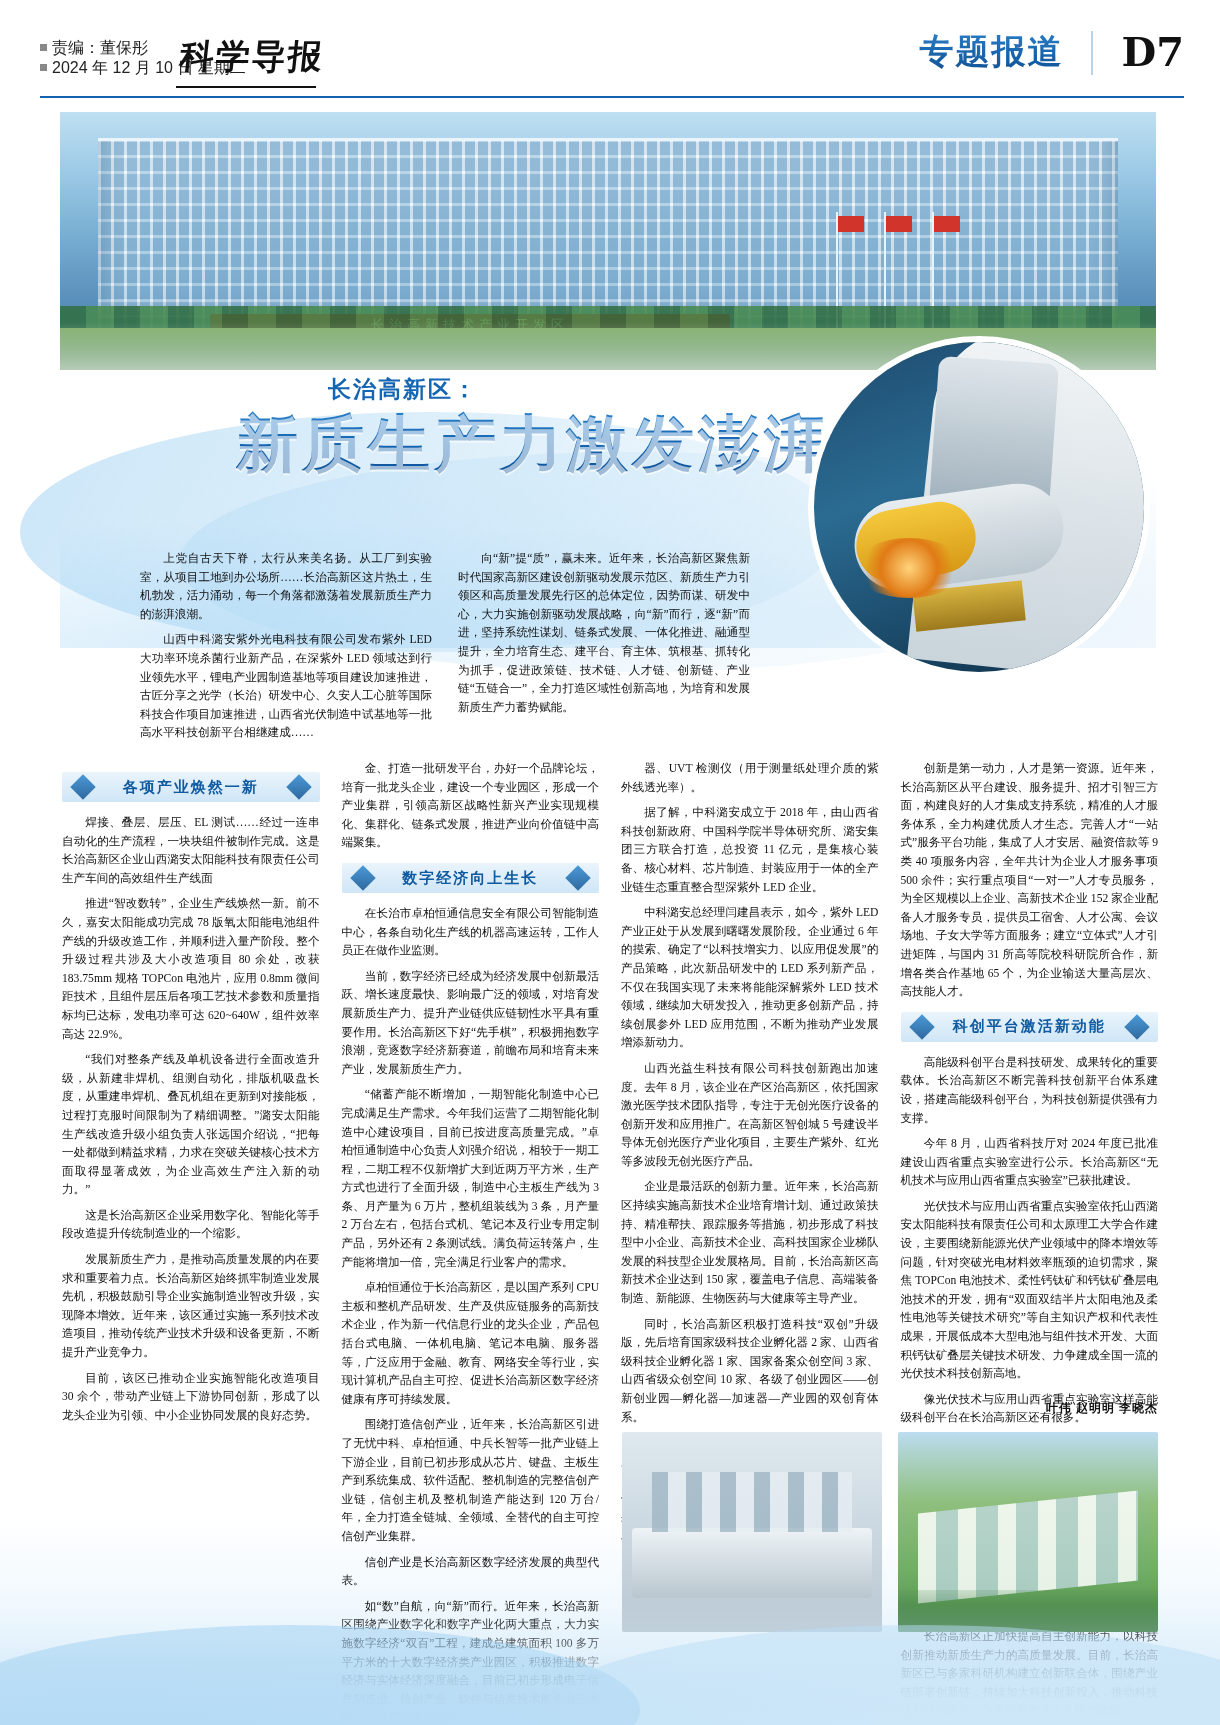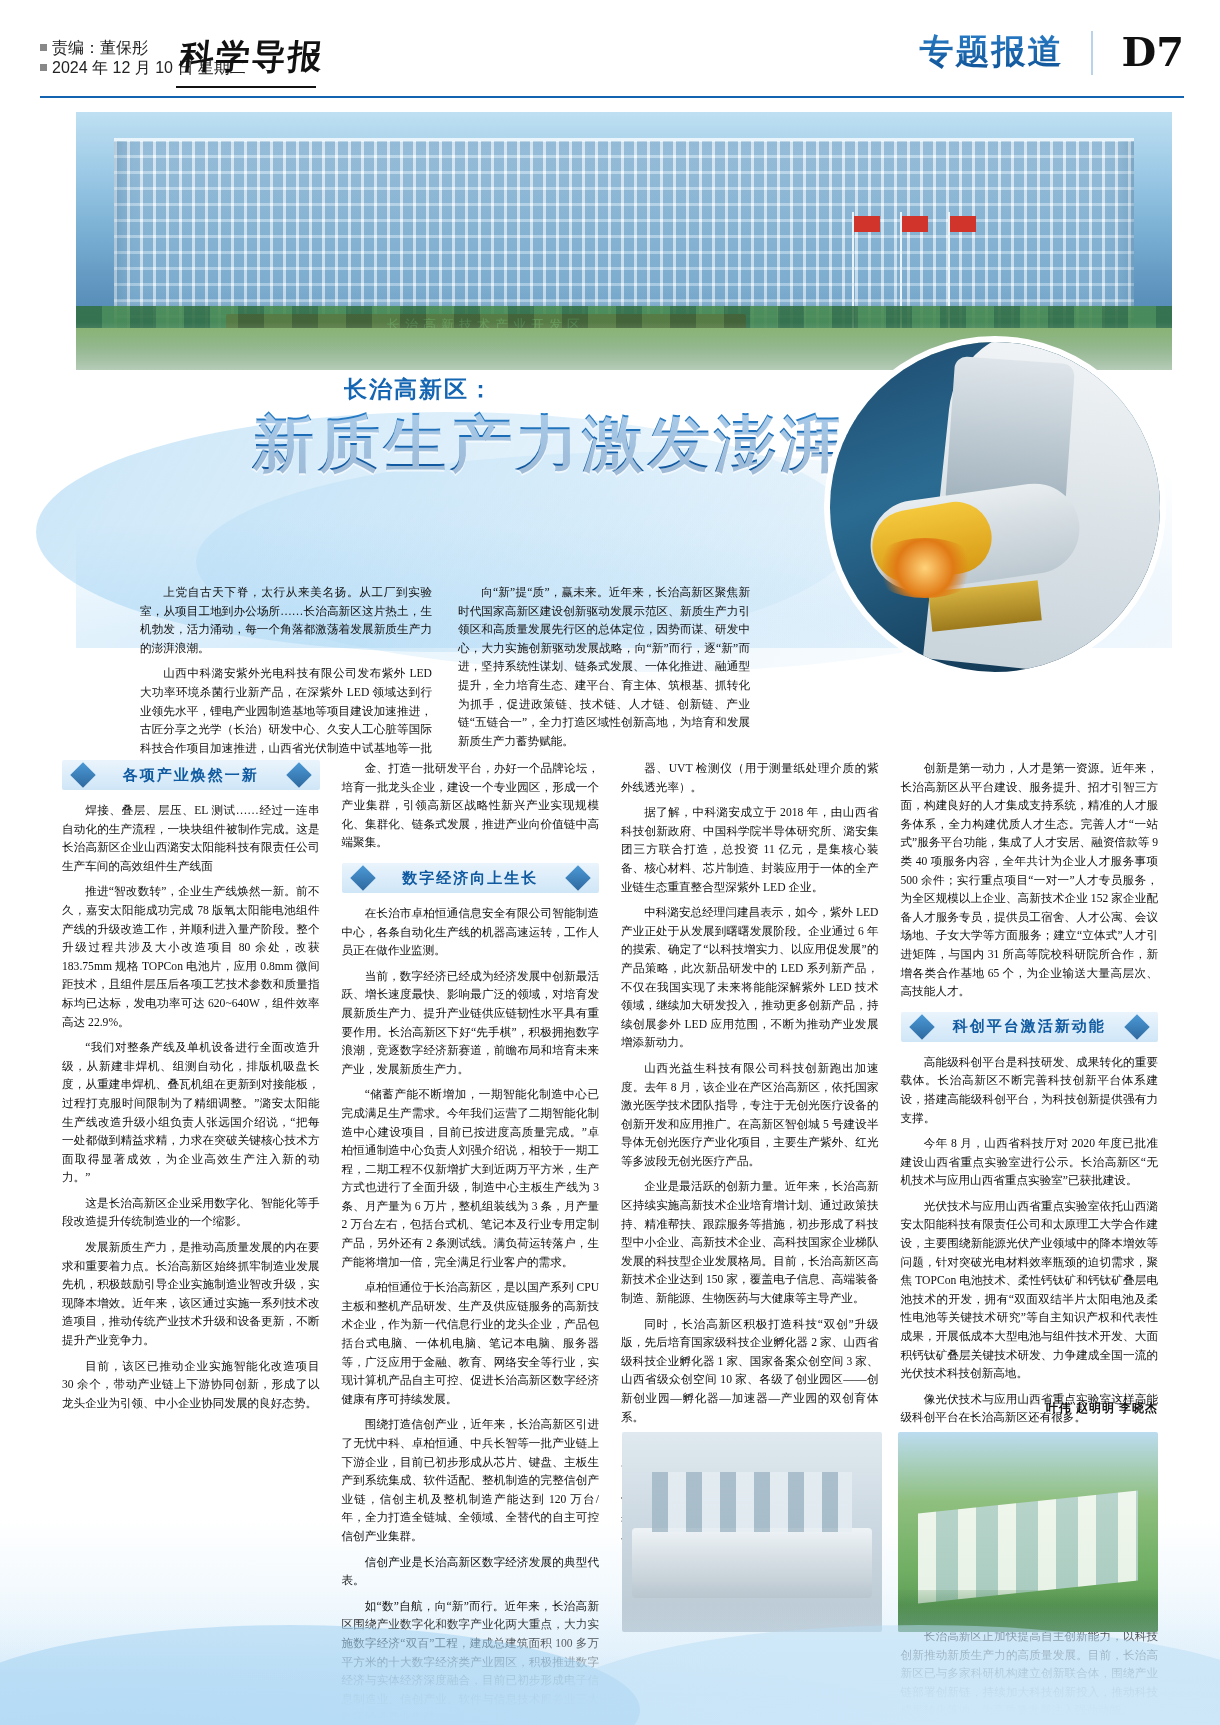--- a/index.html
+++ b/index.html
@@ -85,21 +85,21 @@
   }
   .mh-topline {
     position: absolute;
     left: 40px; right: 36px; top: 96px;
     height: 2px;
     background: #1463b0;
   }
   
   .hero {
     position: absolute;
-    left: 76px; top: 112px;
+    left: 60px; top: 112px;
     width: 1096px; height: 560px;
   }
   .hero-photo {
     position: absolute;
     left: 0; top: 0;
     width: 1096px; height: 258px;
     background:
       linear-gradient(180deg,#bfe0f2 0%,#9ecbe7 22%,#78aed2 48%,#5d93bd 70%,#3e7aa8 100%);
     overflow: hidden;
   }
@@ -259,21 +259,21 @@
   }
   .hc-board {
     position:absolute; left:100px; bottom:46px;
     width: 110px; height: 40px;
     background: linear-gradient(180deg,#d8b441,#9c7a1d);
     transform: rotate(-6deg);
   }
   
   .lead {
     position: absolute;
-    left: 140px; top: 584px;
+    left: 140px; top: 550px;
     width: 610px;
     display: flex;
     gap: 26px;
     font-size: 12.5px;
     line-height: 20px;
     color: #111;
     text-align: justify;
   }
   .lead p { margin: 0; text-indent: 2em; }
   .lead .col { width: 292px; }
@@ -313,21 +313,21 @@
   .sect-head::before, .sect-head::after {
     content:"";
     position:absolute; top:6px;
     width: 18px; height: 18px;
     background: linear-gradient(135deg,#2f8ad0,#12528f);
     transform: rotate(45deg);
     opacity:.85;
   }
   .sect-head::before { left: 12px; }
   .sect-head::after  { right: 12px; }
-  .sect-head.first { margin-top: 0; }
+  .sect-head.first { margin-top: 12px; }
   
   .photo-row {
     position: absolute;
     left: 622px; top: 1432px;
     width: 536px; height: 200px;
     display: flex; gap: 16px;
   }
   .ph {
     width: 260px; height: 200px;
     border-radius: 2px;
@@ -492,21 +492,21 @@
       <p>同时，长治高新区积极打造科技“双创”升级版，先后培育国家级科技企业孵化器 2 家、山西省级科技企业孵化器 1 家、国家备案众创空间 3 家、山西省级众创空间 10 家、各级了创业园区——创新创业园—孵化器—加速器—产业园的双创育体系。</p>
       <p>校企合作是企业创新的重要途径。长治高新区坚持走政校企融合、产学研一体的发展路径，积极引导企业建立自身研发机构，积极推进产学研合作，全面提升企业核心竞争力。通过山西省科技成果转化基地、山西省属转移转化服务中心等机构，助推企业科技创新和成果转化。</p>
     </div>
 
     <div class="col">
       <p>创新是第一动力，人才是第一资源。近年来，长治高新区从平台建设、服务提升、招才引智三方面，构建良好的人才集成支持系统，精准的人才服务体系，全力构建优质人才生态。完善人才“一站式”服务平台功能，集成了人才安居、融资倍款等 9 类 40 项服务内容，全年共计为企业人才服务事项 500 余件；实行重点项目“一对一”人才专员服务，为全区规模以上企业、高新技术企业 152 家企业配备人才服务专员，提供员工宿舍、人才公寓、会议场地、子女大学等方面服务；建立“立体式”人才引进矩阵，与国内 31 所高等院校科研院所合作，新增各类合作基地 65 个，为企业输送大量高层次、高技能人才。</p>
       <div class="sect-head">
         <span>科创平台激活新动能</span>
       </div>
       <p>高能级科创平台是科技研发、成果转化的重要载体。长治高新区不断完善科技创新平台体系建设，搭建高能级科创平台，为科技创新提供强有力支撑。</p>
-      <p>今年 8 月，山西省科技厅对 2020 年度已批准建设山西省重点实验室进行公示。长治高新区“无机技术与应用山西省重点实验室”已获批建设。</p>
+      <p>今年 8 月，山西省科技厅对 2024 年度已批准建设山西省重点实验室进行公示。长治高新区“无机技术与应用山西省重点实验室”已获批建设。</p>
       <p>光伏技术与应用山西省重点实验室依托山西潞安太阳能科技有限责任公司和太原理工大学合作建设，主要围绕新能源光伏产业领域中的降本增效等问题，针对突破光电材料效率瓶颈的迫切需求，聚焦 TOPCon 电池技术、柔性钙钛矿和钙钛矿叠层电池技术的开发，拥有“双面双结半片太阳电池及柔性电池等关键技术研究”等自主知识产权和代表性成果，开展低成本大型电池与组件技术开发、大面积钙钛矿叠层关键技术研发、力争建成全国一流的光伏技术科技创新高地。</p>
       <p>像光伏技术与应用山西省重点实验室这样高能级科创平台在长治高新区还有很多。</p>
       <p>今年 5 月 11 日，山西省基础研究计划联合资助项目《长治·潞安煤镇基金成化学品山西省实验室》等 1 揭牌仪式在长治高新区举行，实现长治科创平台在省级实验室领域零的突破。该实验室由潞安化工集团有限公司与太原理工大学、中北大学、中国日化院联合建设，聚产学研一体、建设聚焦全省煤基合成化学品产业化发展，企业发展需求，开展应用基础研究和技术攻关，进一步打通从基础研究到成果转化的创新链，培育新质生产力，实现高质量发展和科技成果产出。</p>
       <p>长治高新区正加快提高自主创新能力，以科技创新推动新质生产力的高质量发展。目前，长治高新区已与多家科研机构建立创新联合体，围绕产业链部署创新链，持续加大科技创新投入，推动科技成果转化落地，为高质量发展注入强劲动能。</p>
       <p></p>
     </div>
 
   </div>
 
   <div class="byline">叶伟  赵明明  李晓杰</div>

